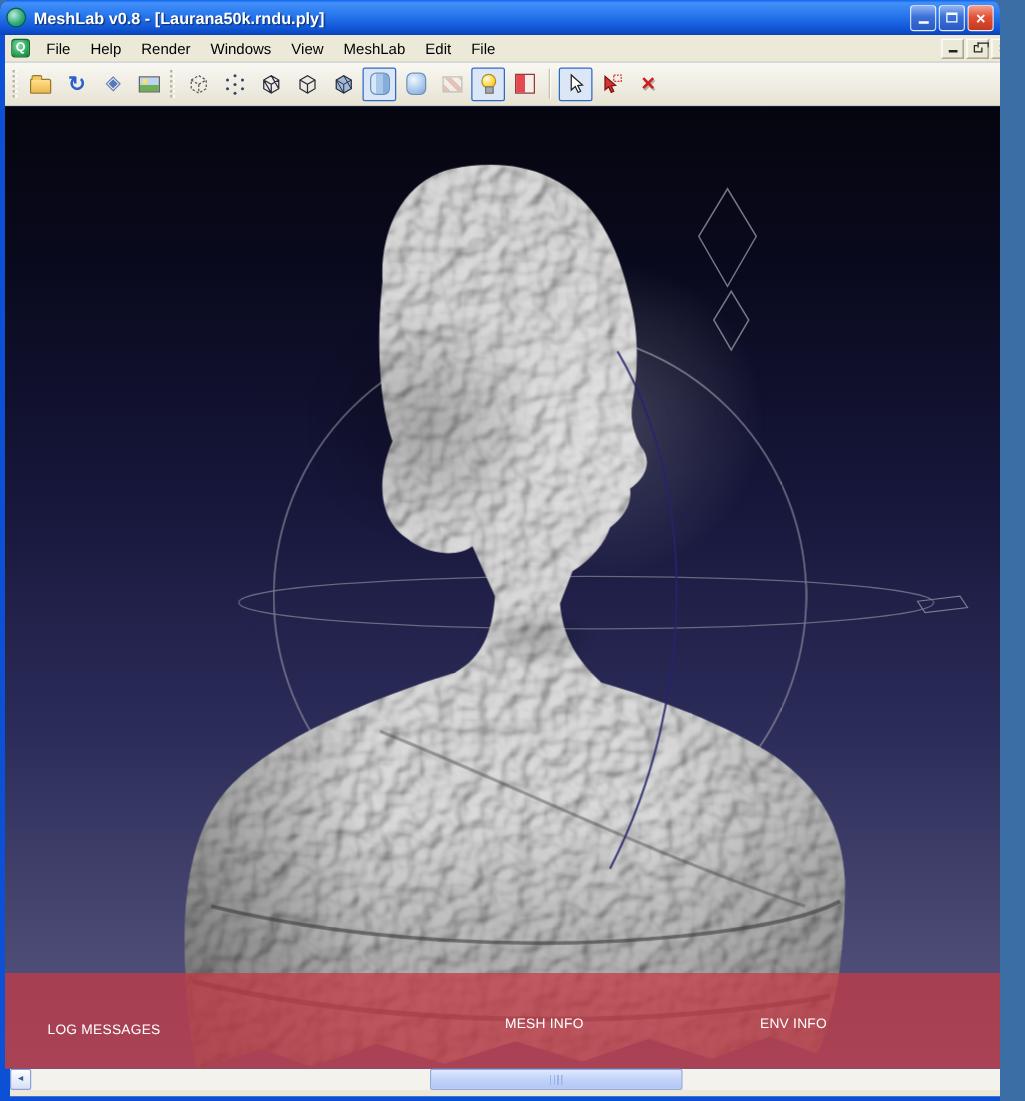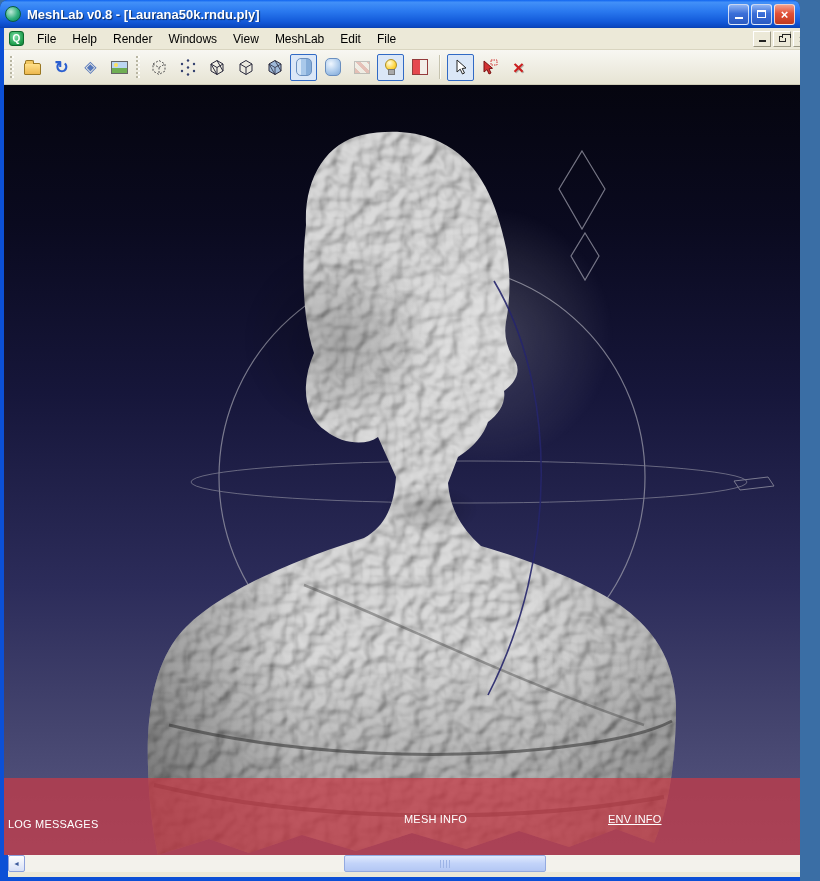--- a/index.html
+++ b/index.html
@@ -80,25 +80,25 @@
     text-shadow:1px 1px 0 rgba(0,0,0,.25); }
 
   
   .viewport { position:relative; width:812px; height:770px; overflow:hidden;
     background:linear-gradient(180deg,#05050f 0%,#0a0a1f 18%,#16163a 40%,#2c2c5a 65%,#44446e 83%,#5a5a84 100%); }
   .viewport svg { position:absolute; inset:0; }
 
   .overlay { position:absolute; left:0; right:0; bottom:0; height:77px;
     background:rgba(198,58,70,.74); color:#fff; font-size:11px; letter-spacing:.2px; }
   .ov-col { position:absolute; line-height:13px; white-space:pre; }
-  .ov-log  { left:4px;  top:14px; }
+  .ov-log  { left:34px;  top:14px; }
   .ov-mesh { left:400px; top:9px; }
   .ov-env  { left:604px; top:9px; }
   .ov-head { margin-bottom:12px; }
-  .ov-env .ov-head { margin-bottom:23px;text-decoration:underline; }
+  .ov-env .ov-head { margin-bottom:23px; }
 
   
   .hscroll { height:17px; width:812px; margin:0 4px; background:#f3f2ec; display:flex; }
   .sbtn { width:17px; height:17px; flex:0 0 auto; display:flex; align-items:center; justify-content:center;
     font-size:7px; color:#3c5a9c; background:linear-gradient(180deg,#fdfefe,#d7e0f7);
     border:1px solid #8ba0dc; border-radius:2px; }
   .strack { flex:1; position:relative; }
   .sthumb { position:absolute; left:41%; width:26%; top:0; height:17px; border-radius:2px;
     background:linear-gradient(180deg,#dfe9fd,#c2d3f9 50%,#b3c7f4); border:1px solid #93aae0; }
   .sthumb::after { content:""; position:absolute; left:50%; top:4px; margin-left:-5px; width:10px; height:8px;

